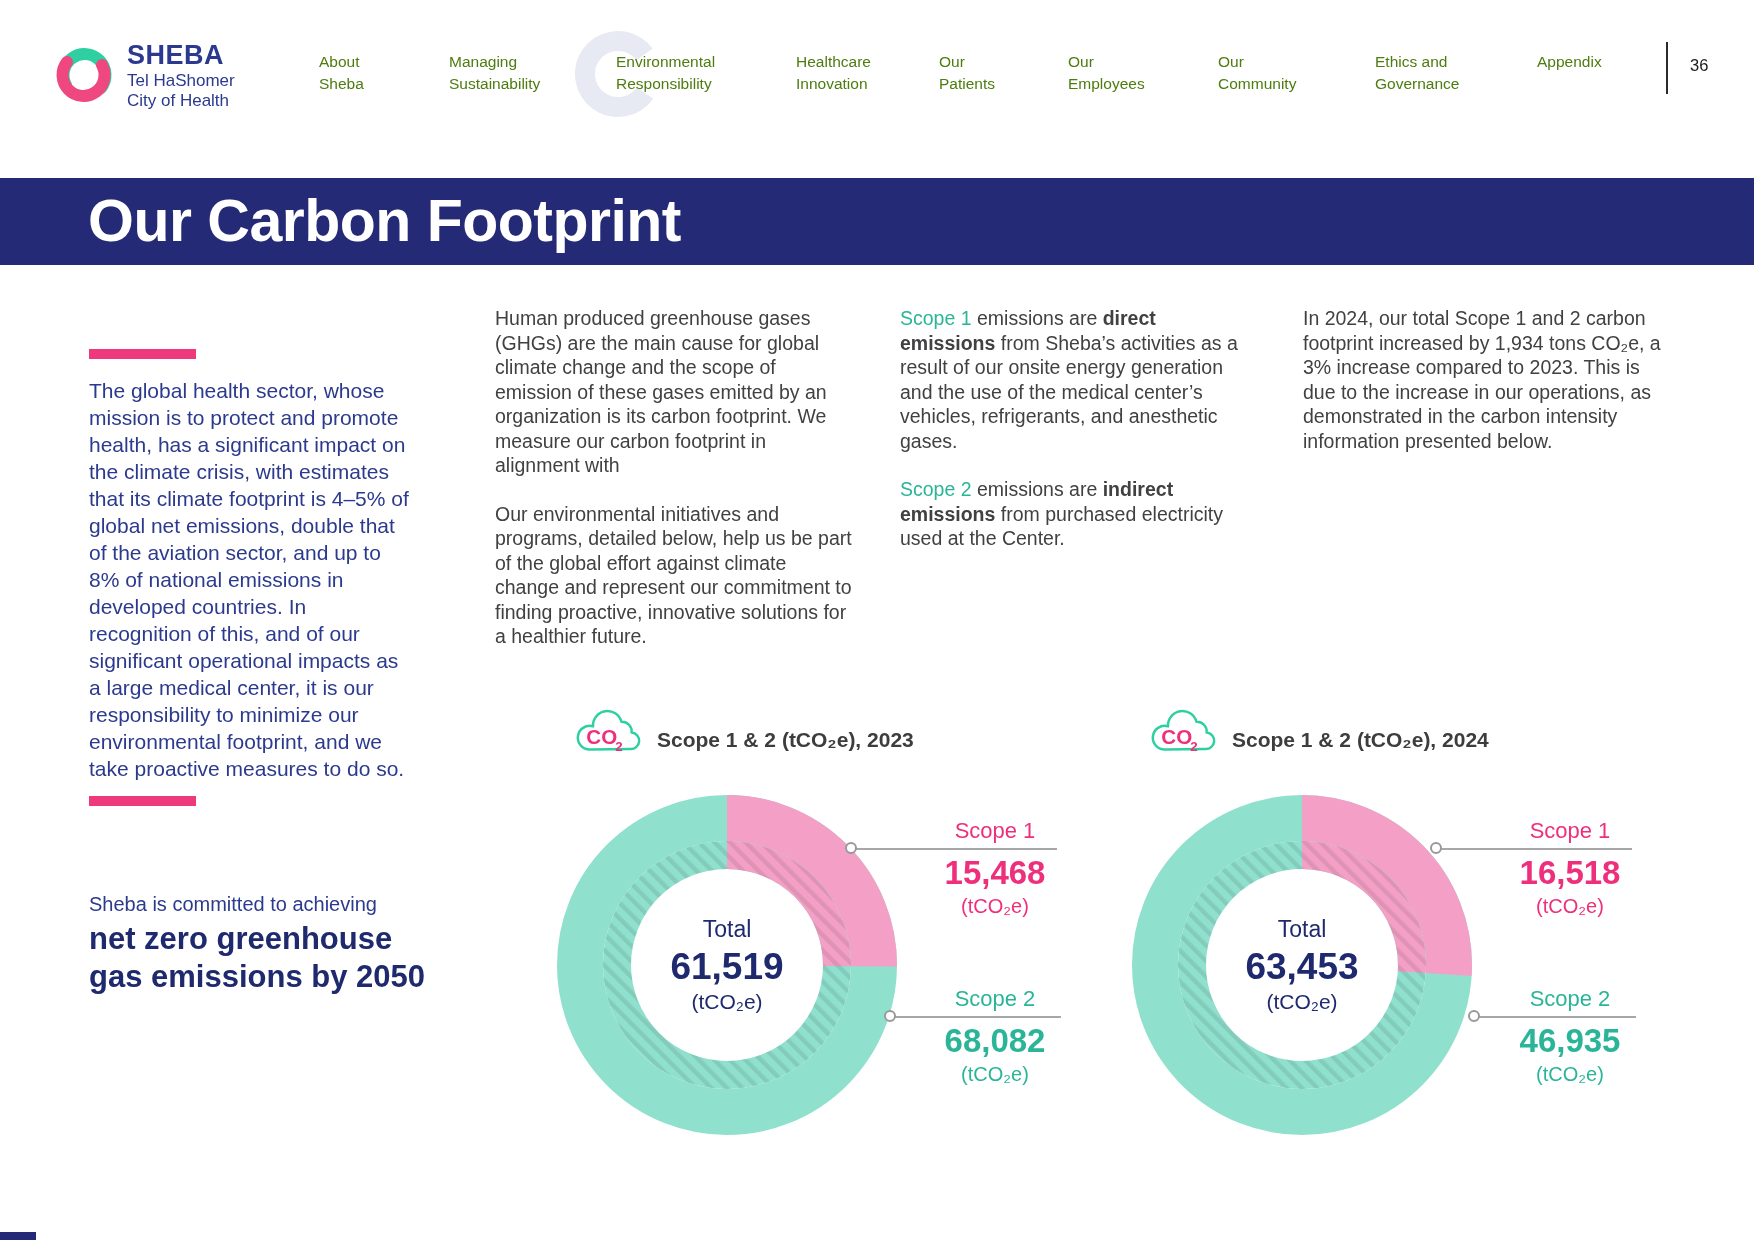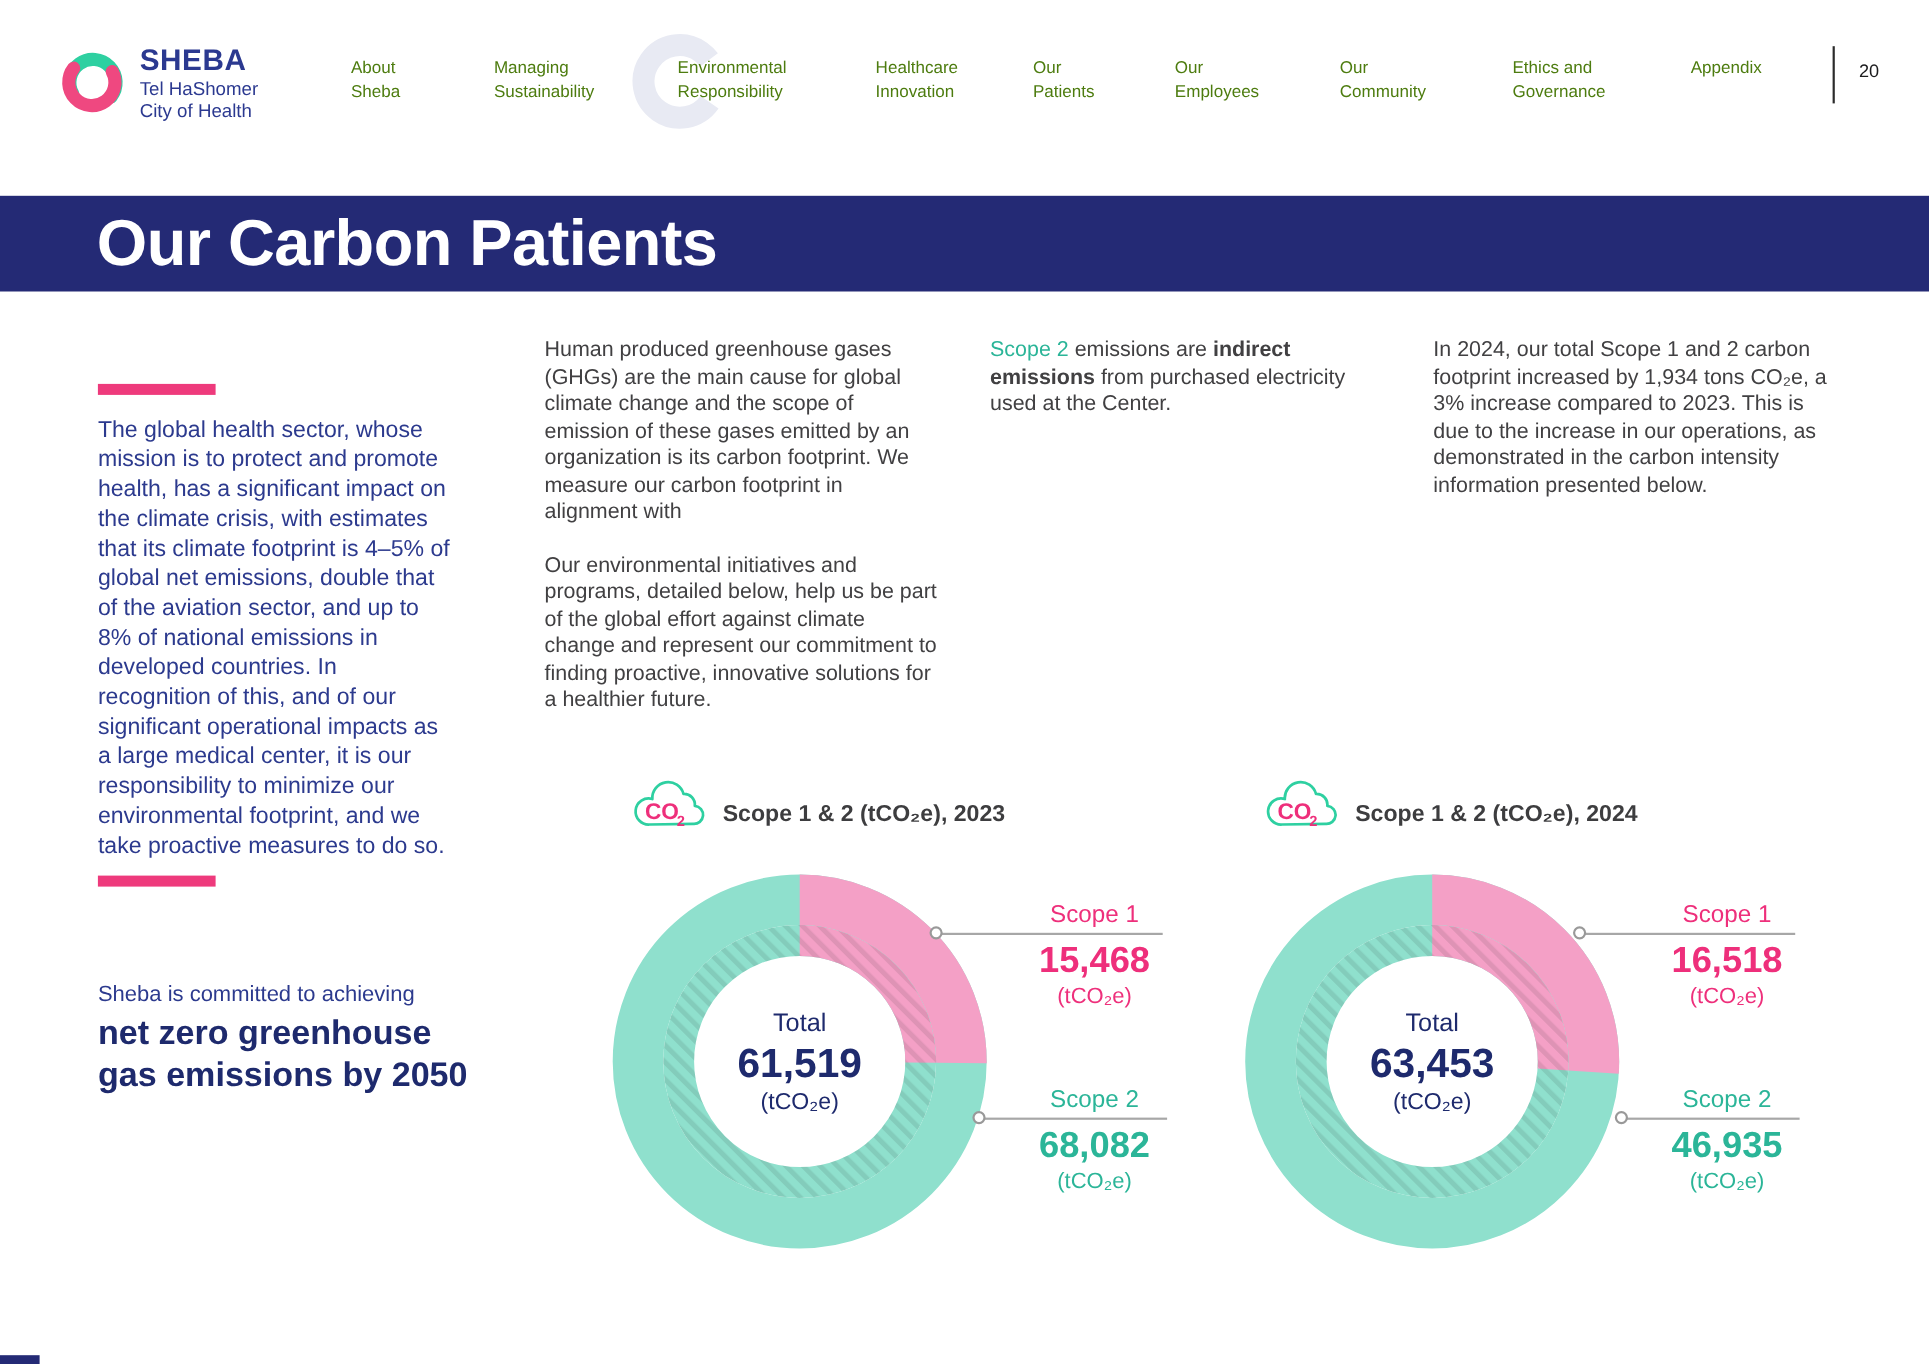--- a/index.html
+++ b/index.html
@@ -118,39 +118,40 @@
     <div class="nav-item nav-5">Our
 Patients</div>
     <div class="nav-item nav-6">Our
 Employees</div>
     <div class="nav-item nav-7">Our
 Community</div>
     <div class="nav-item nav-8">Ethics and
 Governance</div>
     <div class="nav-item nav-9">Appendix</div>
     <div class="nav-divider"></div>
-    <div class="page-number">20</div>
+    <div class="page-number">36</div>
   </div>
 
   <div class="banner">
-    <div class="banner-title">Our Carbon Patients</div>
+    <div class="banner-title">Our Carbon Footprint</div>
   </div>
 
   <div class="pink-bar bar-top"></div>
   <div class="intro-text">The global health sector, whose mission is to protect and promote health, has a significant impact on the climate crisis, with estimates that its climate footprint is 4–5% of global net emissions, double that of the aviation sector, and up to 8% of national emissions in developed countries. In recognition of this, and of our significant operational impacts as a large medical center, it is our responsibility to minimize our environmental footprint, and we take proactive measures to do so.</div>
   <div class="pink-bar bar-bottom"></div>
   <div class="commit-prefix">Sheba is committed to achieving</div>
   <div class="commit-bold">net zero greenhouse
 gas emissions by 2050</div>
 
   <div class="body-col col2">
     <p>Human produced greenhouse gases (GHGs) are the main cause for global climate change and the scope of emission of these gases emitted by an organization is its carbon footprint. We measure our carbon footprint in alignment with</p>
     <p>Our environmental initiatives and programs, detailed below, help us be part of the global effort against climate change and represent our commitment to finding proactive, innovative solutions for a healthier future.</p>
   </div>
   <div class="body-col col3">
+    <p><span class="seg-teal">Scope 1</span><span class="seg-plain"> emissions are </span><span class="seg-bold">direct emissions</span><span class="seg-plain"> from Sheba’s activities as a result of our onsite energy generation and the use of the medical center’s vehicles, refrigerants, and anesthetic gases.</span></p>
     <p><span class="seg-teal">Scope 2</span><span class="seg-plain"> emissions are </span><span class="seg-bold">indirect emissions</span><span class="seg-plain"> from purchased electricity used at the Center.</span></p>
   </div>
   <div class="body-col col4">
     <p>In 2024, our total Scope 1 and 2 carbon footprint increased by 1,934 tons CO₂e, a 3% increase compared to 2023. This is due to the increase in our operations, as demonstrated in the carbon intensity information presented below.</p>
   </div>
 
   <div class="chart-block chart-2023">
     <div class="chart-header">
       <svg class="co2-icon" viewBox="0 0 66 48">
         <path d="M 15 42 A 11.5 11.5 0 1 1 17.5 19.5 A 14 14 0 0 1 45 15 A 9.5 9.5 0 0 1 55 25.5 A 8 8 0 0 1 53.5 41.5 Z" fill="none" stroke="#2ed0a1" stroke-width="2.4" stroke-linejoin="round"></path>

